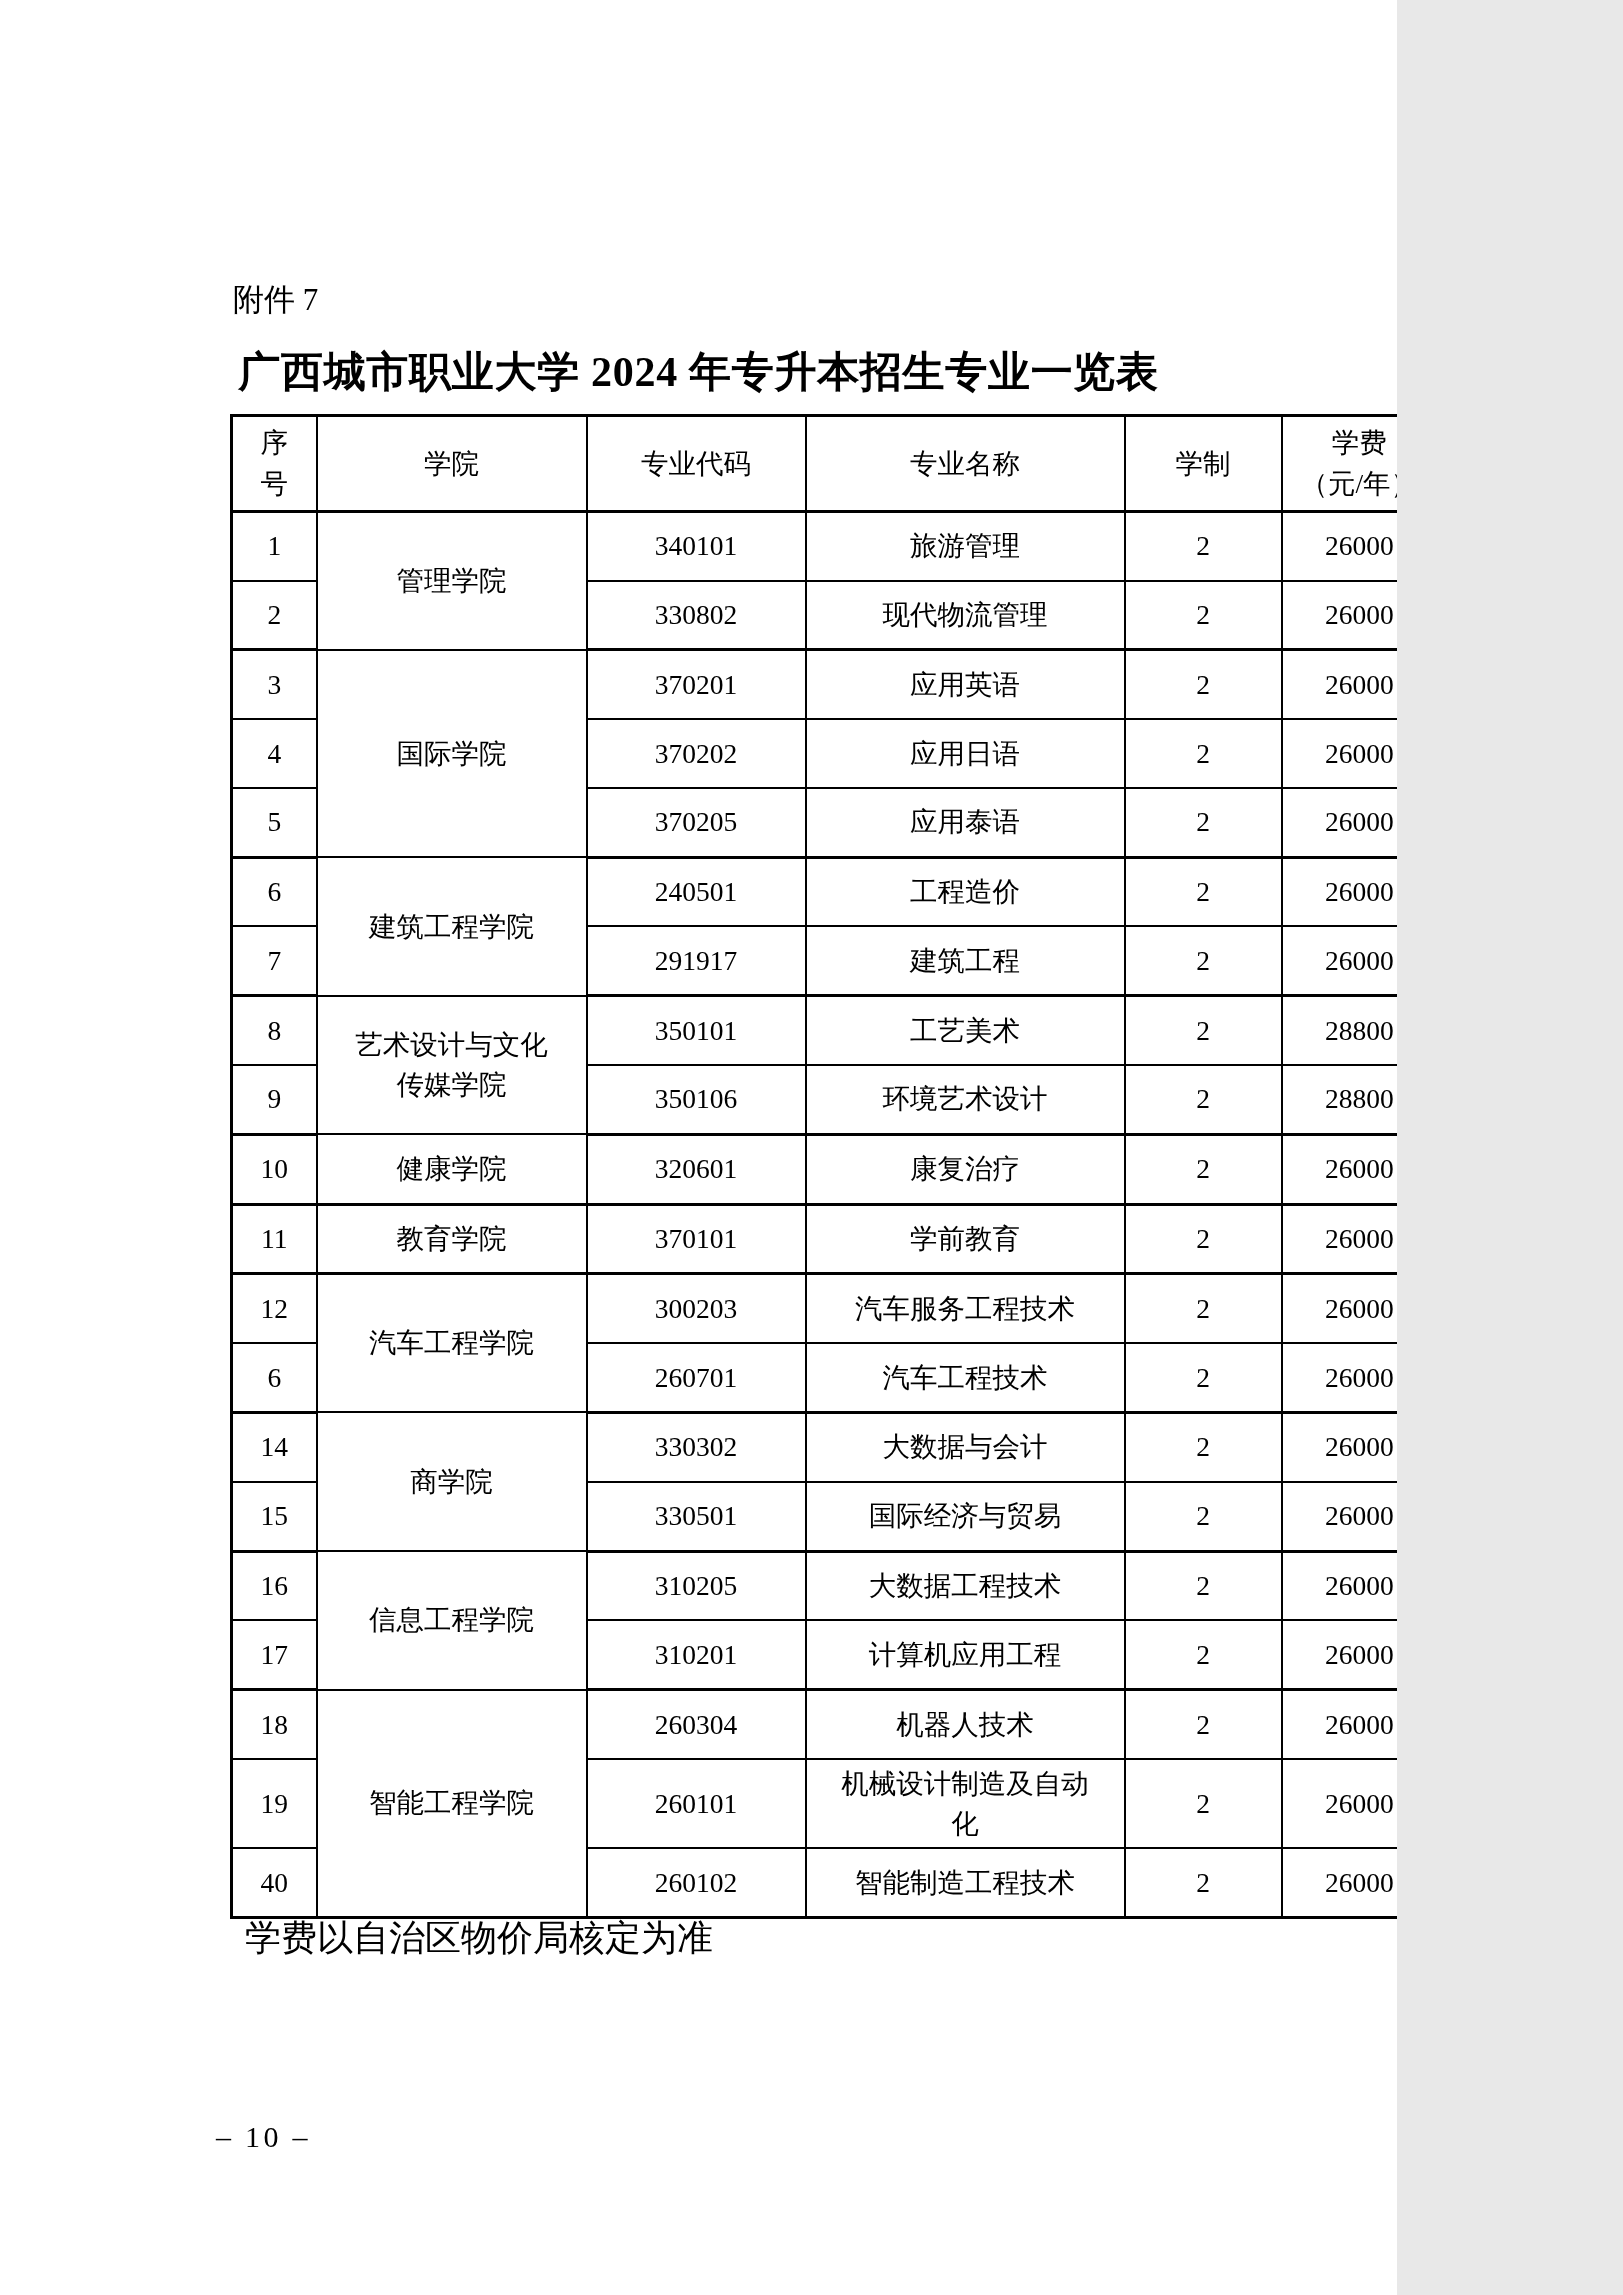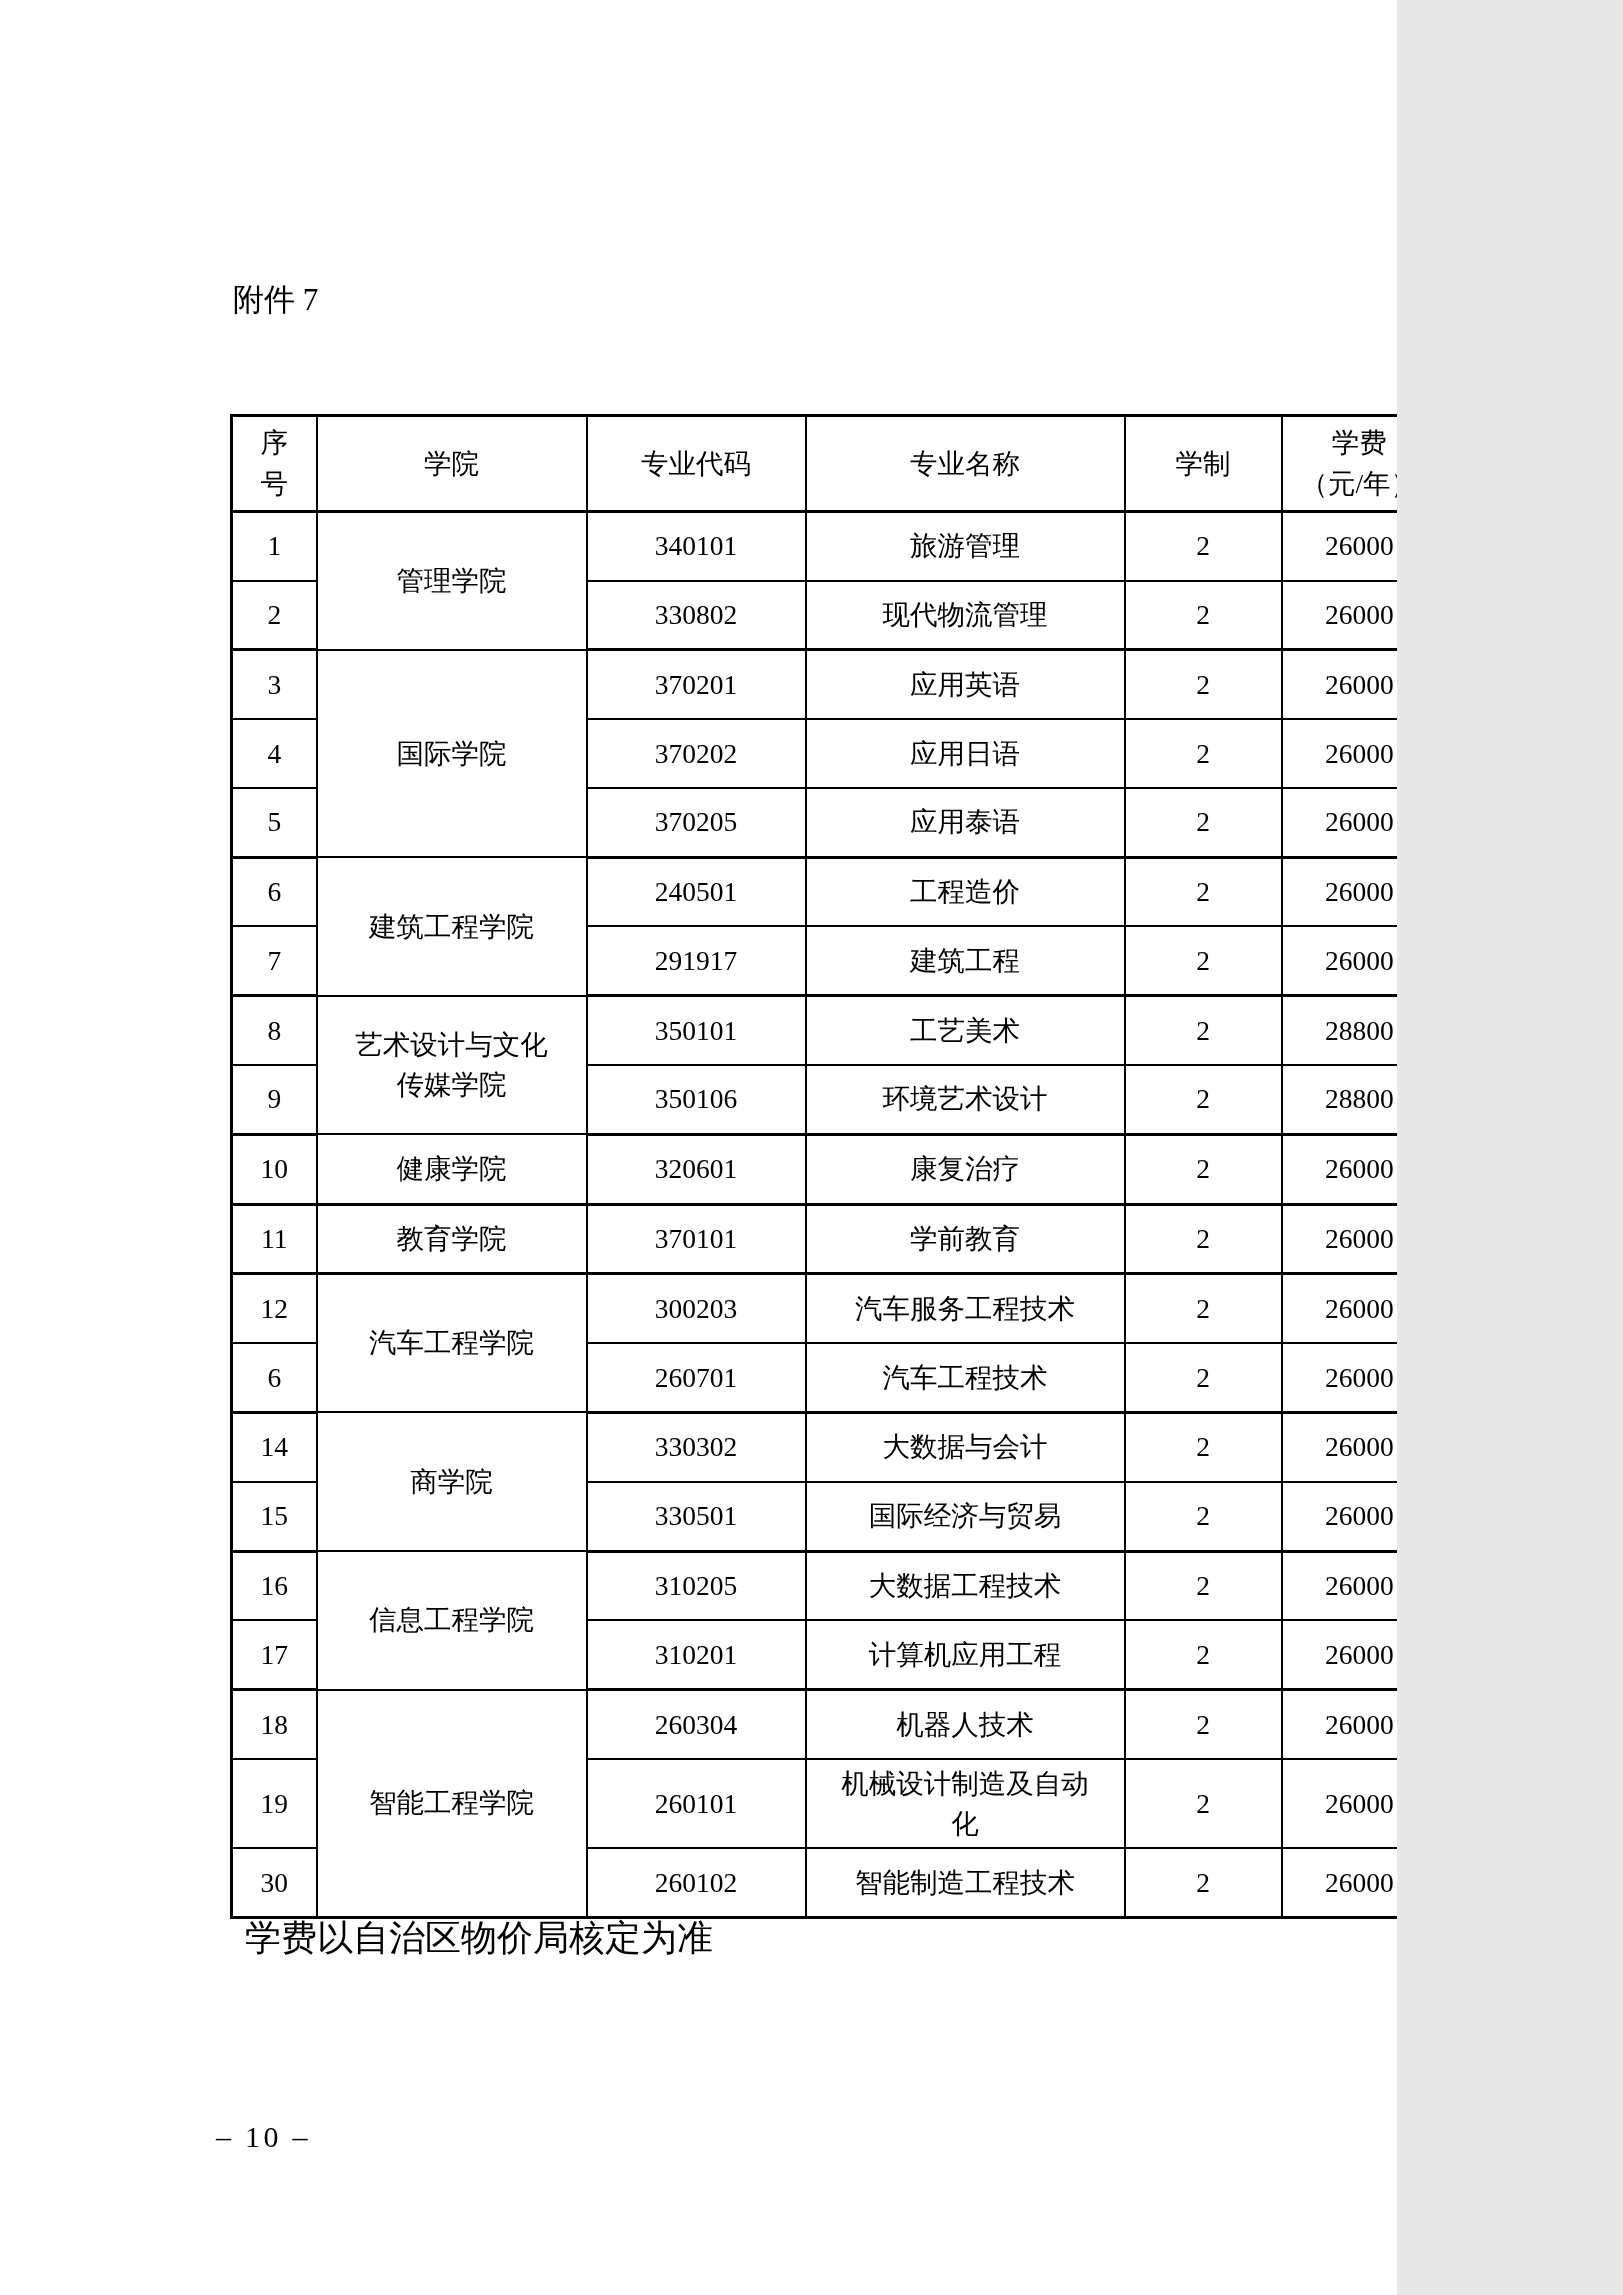--- a/index.html
+++ b/index.html
@@ -46,20 +46,21 @@
     font-size:30px; letter-spacing:3.3px;
   }
 </style>
 </head>
 <body>
 
 <div class="page">
 
   <div class="attachment">附件 7</div>
 
+  <h1 class="title">广西城市职业大学 2024 年专升本招生专业一览表</h1>
 
   <table class="majors">
     <colgroup>
       <col style="width:85px">
         <col style="width:270px">
         <col style="width:219px">
       <col style="width:319px">
         <col style="width:157px">
         <col style="width:156px">
     </colgroup>
@@ -215,21 +216,21 @@
       </tr>
       <tr>
         <td>19</td>
         <td>260101</td>
         <td>机械设计制造及自动
 化</td>
         <td>2</td>
         <td>26000</td>
       </tr>
       <tr>
-        <td>30</td>
+        <td>40</td>
         <td>260102</td>
         <td>智能制造工程技术</td>
         <td>2</td>
         <td>26000</td>
       </tr>
     </tbody>
   </table>
 
   <div class="footnote">学费以自治区物价局核定为准</div>
 

